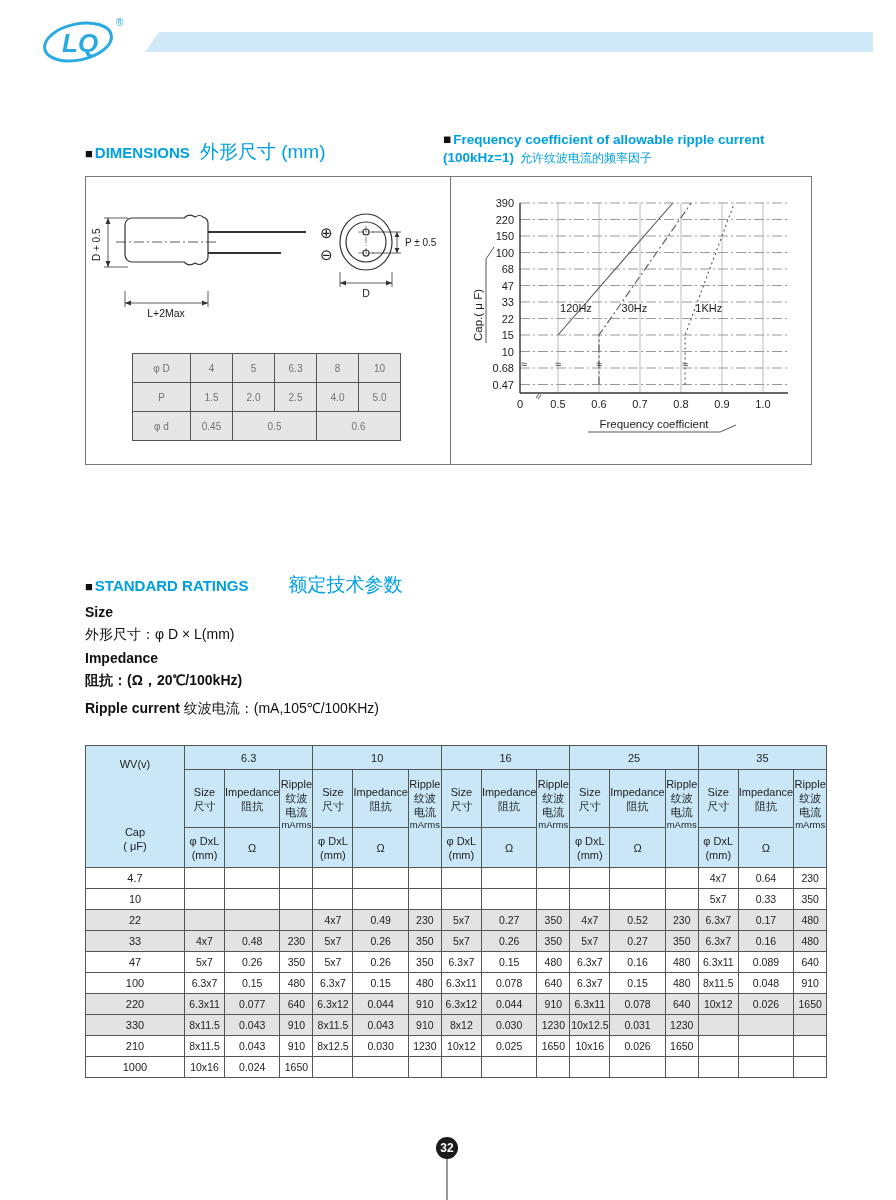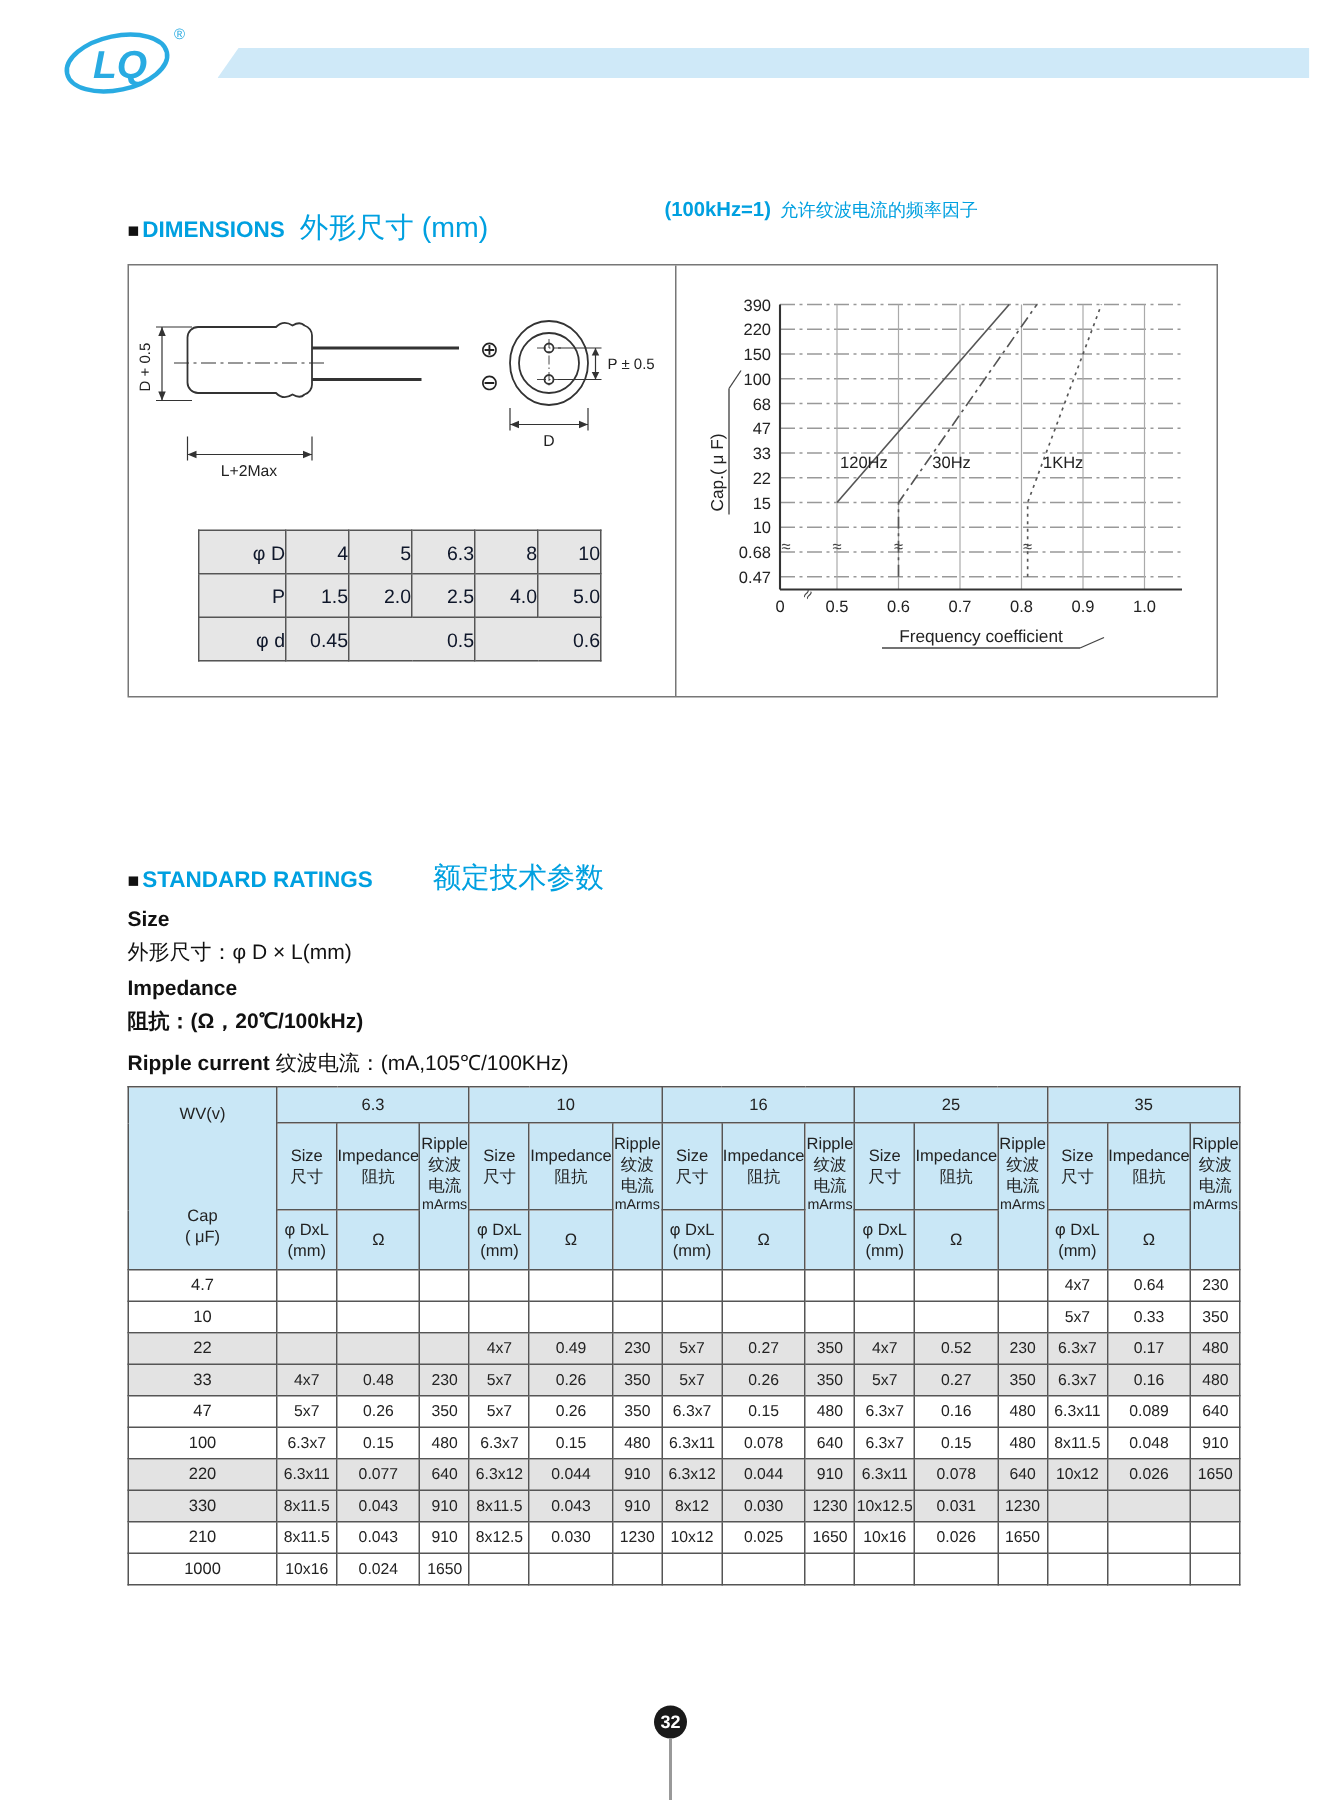--- a/index.html
+++ b/index.html
@@ -18,30 +18,30 @@
   .freq-head { position:absolute; left:443px; top:131px; width:390px; color:#00a0e0; font-weight:bold; font-size:13.5px; line-height:18px; }
   .freq-head .bullet { color:#111; margin-right:2px; }
   .freq-head .cn { font-weight:normal; font-size:12px; margin-left:6px; }
 
   
   .dimbox { position:absolute; left:85px; top:176px; width:727px; height:289px; border:1px solid #777; }
   .dimbox .divider { position:absolute; left:364px; top:0; width:1px; height:100%; background:#777; }
 
   
   table.dimtbl { position:absolute; left:46px; top:176px; border-collapse:collapse; table-layout:fixed; }
-  table.dimtbl td { border:1px solid #555; background:#e6e6e6; text-align:right; font-size:13px;
-                    height:29px; width:42px; color:#0f172a; }
+  table.dimtbl td { border:1px solid #555; background:#e6e6e6; text-align:center; font-size:10px;
+                    height:29px; width:42px; color:#737373; }
   table.dimtbl td.lbl { width:58px; }
 
   
   .txtline { position:absolute; left:85px; font-size:14px; color:#111; }
   .b { font-weight:bold; }
 
   
-  table.ratings { position:absolute; left:85px; top:724px; border-collapse:collapse; table-layout:fixed; }
+  table.ratings { position:absolute; left:85px; top:745px; border-collapse:collapse; table-layout:fixed; }
   table.ratings th, table.ratings td { border:1px solid #555; text-align:center; vertical-align:middle;
       font-weight:normal; color:#222; overflow:hidden; }
   table.ratings th { background:#c9e7f6; font-size:11px; }
   table.ratings .pre { white-space:pre-line; line-height:14px; }
   table.ratings td { font-size:10.5px; height:21px; background:#fff; }
   table.ratings tr.shade td { background:#e3e3e3; }
   table.ratings td.capcol { font-size:11px; }
   .wvcap-inner { display:flex; flex-direction:column; justify-content:space-between; height:112px; padding:6px 0 10px 0; }
   .ripple-inner { display:flex; flex-direction:column; justify-content:flex-start; height:92px; padding:4px 0 3px 0; }
   .marms { font-size:9.5px; }
@@ -66,20 +66,21 @@
     <text x="36" y="40" font-size="26" font-style="italic" font-weight="bold" fill="#29abe2">LQ</text>
     <text x="90" y="14" font-size="10" fill="#29abe2">®</text>
   </svg>
   <div class="band"></div>
 
   <div class="sec-head" style="left:85px; top:139px;">
     <span class="bullet">■</span><span>DIMENSIONS</span><span class="cn">外形尺寸 (mm)</span>
   </div>
 
   <div class="freq-head">
+    <div><span class="bullet">■</span><span>Frequency coefficient of allowable ripple current</span></div>
     <div><span>(100kHz=1)</span><span class="cn">允许纹波电流的频率因子</span></div>
   </div>
 
   <div class="dimbox">
     <div class="divider"></div>
 
     <svg style="position:absolute; left:0; top:8px;" width="364" height="150" viewBox="0 0 364 150">
       <g stroke="#333" fill="none" stroke-width="1.2">
 
         <path d="M46,33 h52 q5,-5 11,-1 q5,-3 8,0 a7,7 0 0 1 5,7 v32 a7,7 0 0 1 -5,7 q-3,3 -8,0 q-6,4 -11,-1 h-52 a7,7 0 0 1 -7,-7 v-30 a7,7 0 0 1 7,-7 z"></path>

